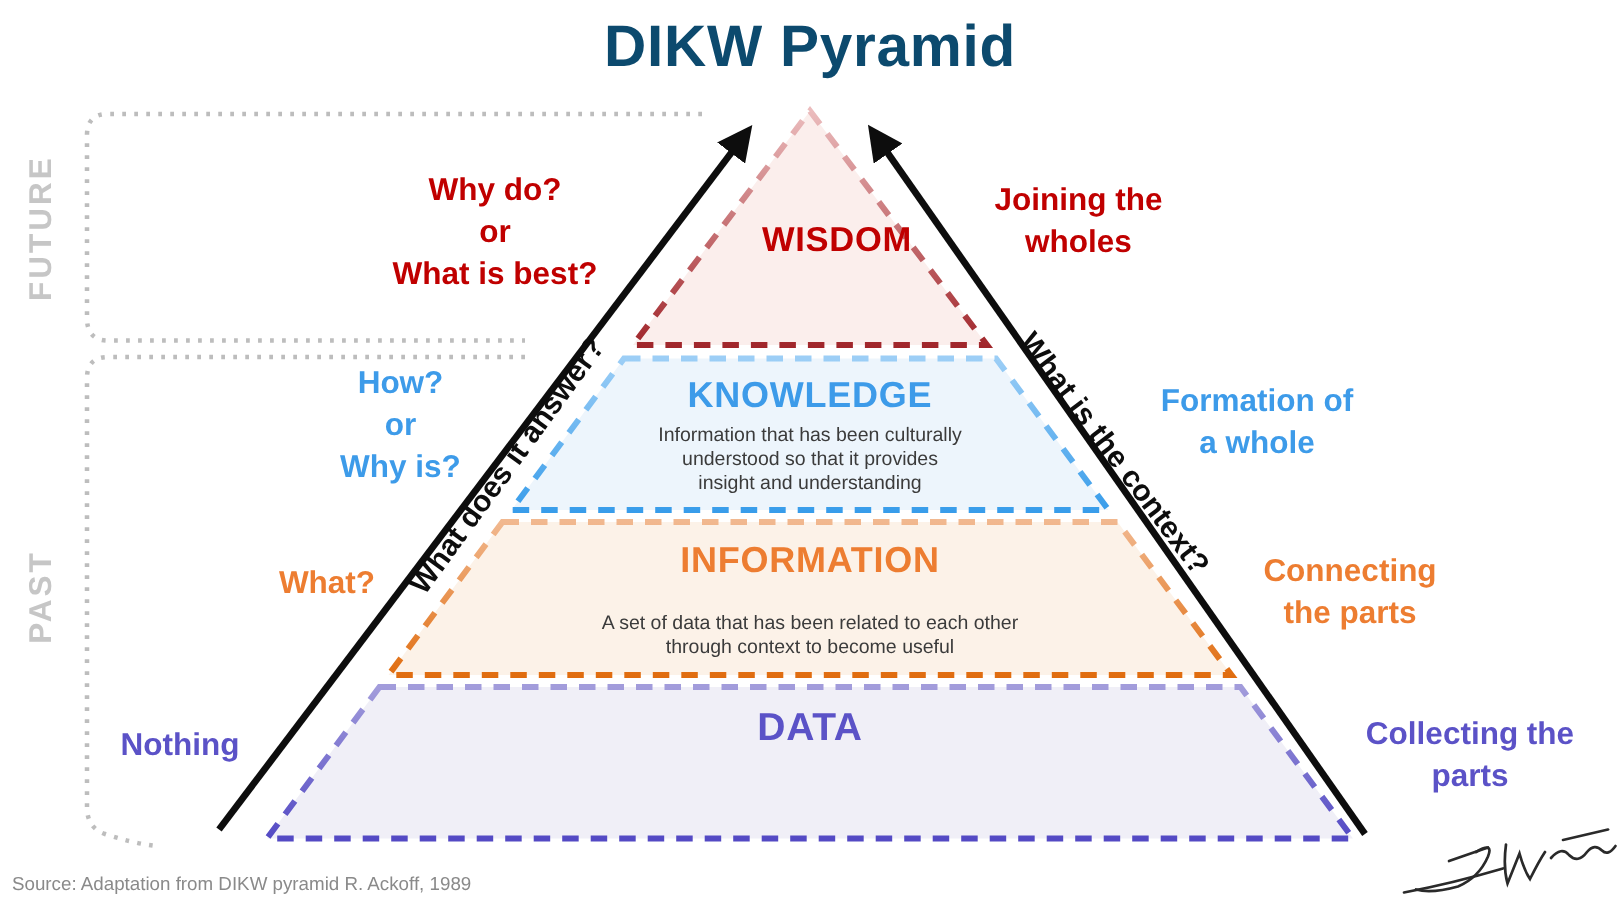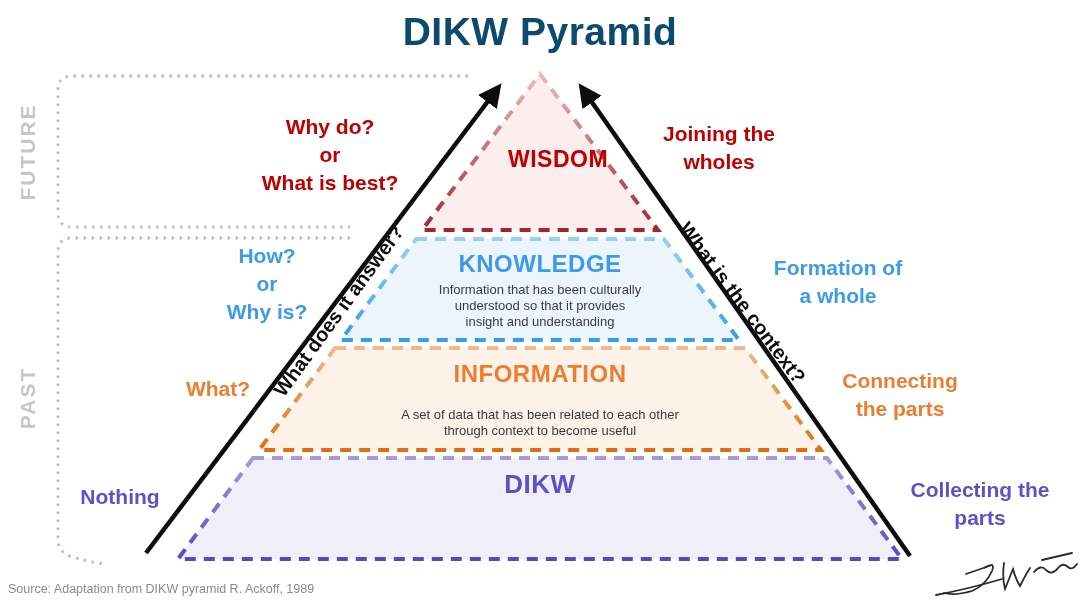--- a/index.html
+++ b/index.html
@@ -104,21 +104,21 @@
 
   <div class="lvl-title t-knowledge col-blue">KNOWLEDGE</div>
   <div class="lvl-desc d-knowledge">Information that has been culturally
 understood so that it provides
 insight and understanding</div>
 
   <div class="lvl-title t-information col-orange">INFORMATION</div>
   <div class="lvl-desc d-information">A set of data that has been related to each other
 through context to become useful</div>
 
-  <div class="lvl-title t-data col-purple">DIKW</div>
+  <div class="lvl-title t-data col-purple">DATA</div>
 
   <div class="side q-wisdom col-red">Why do?
 or
 What is best?</div>
   <div class="side q-knowledge col-blue">How?
 or
 Why is?</div>
   <div class="side q-information col-orange">What?</div>
   <div class="side q-data col-purple">Nothing</div>
 

